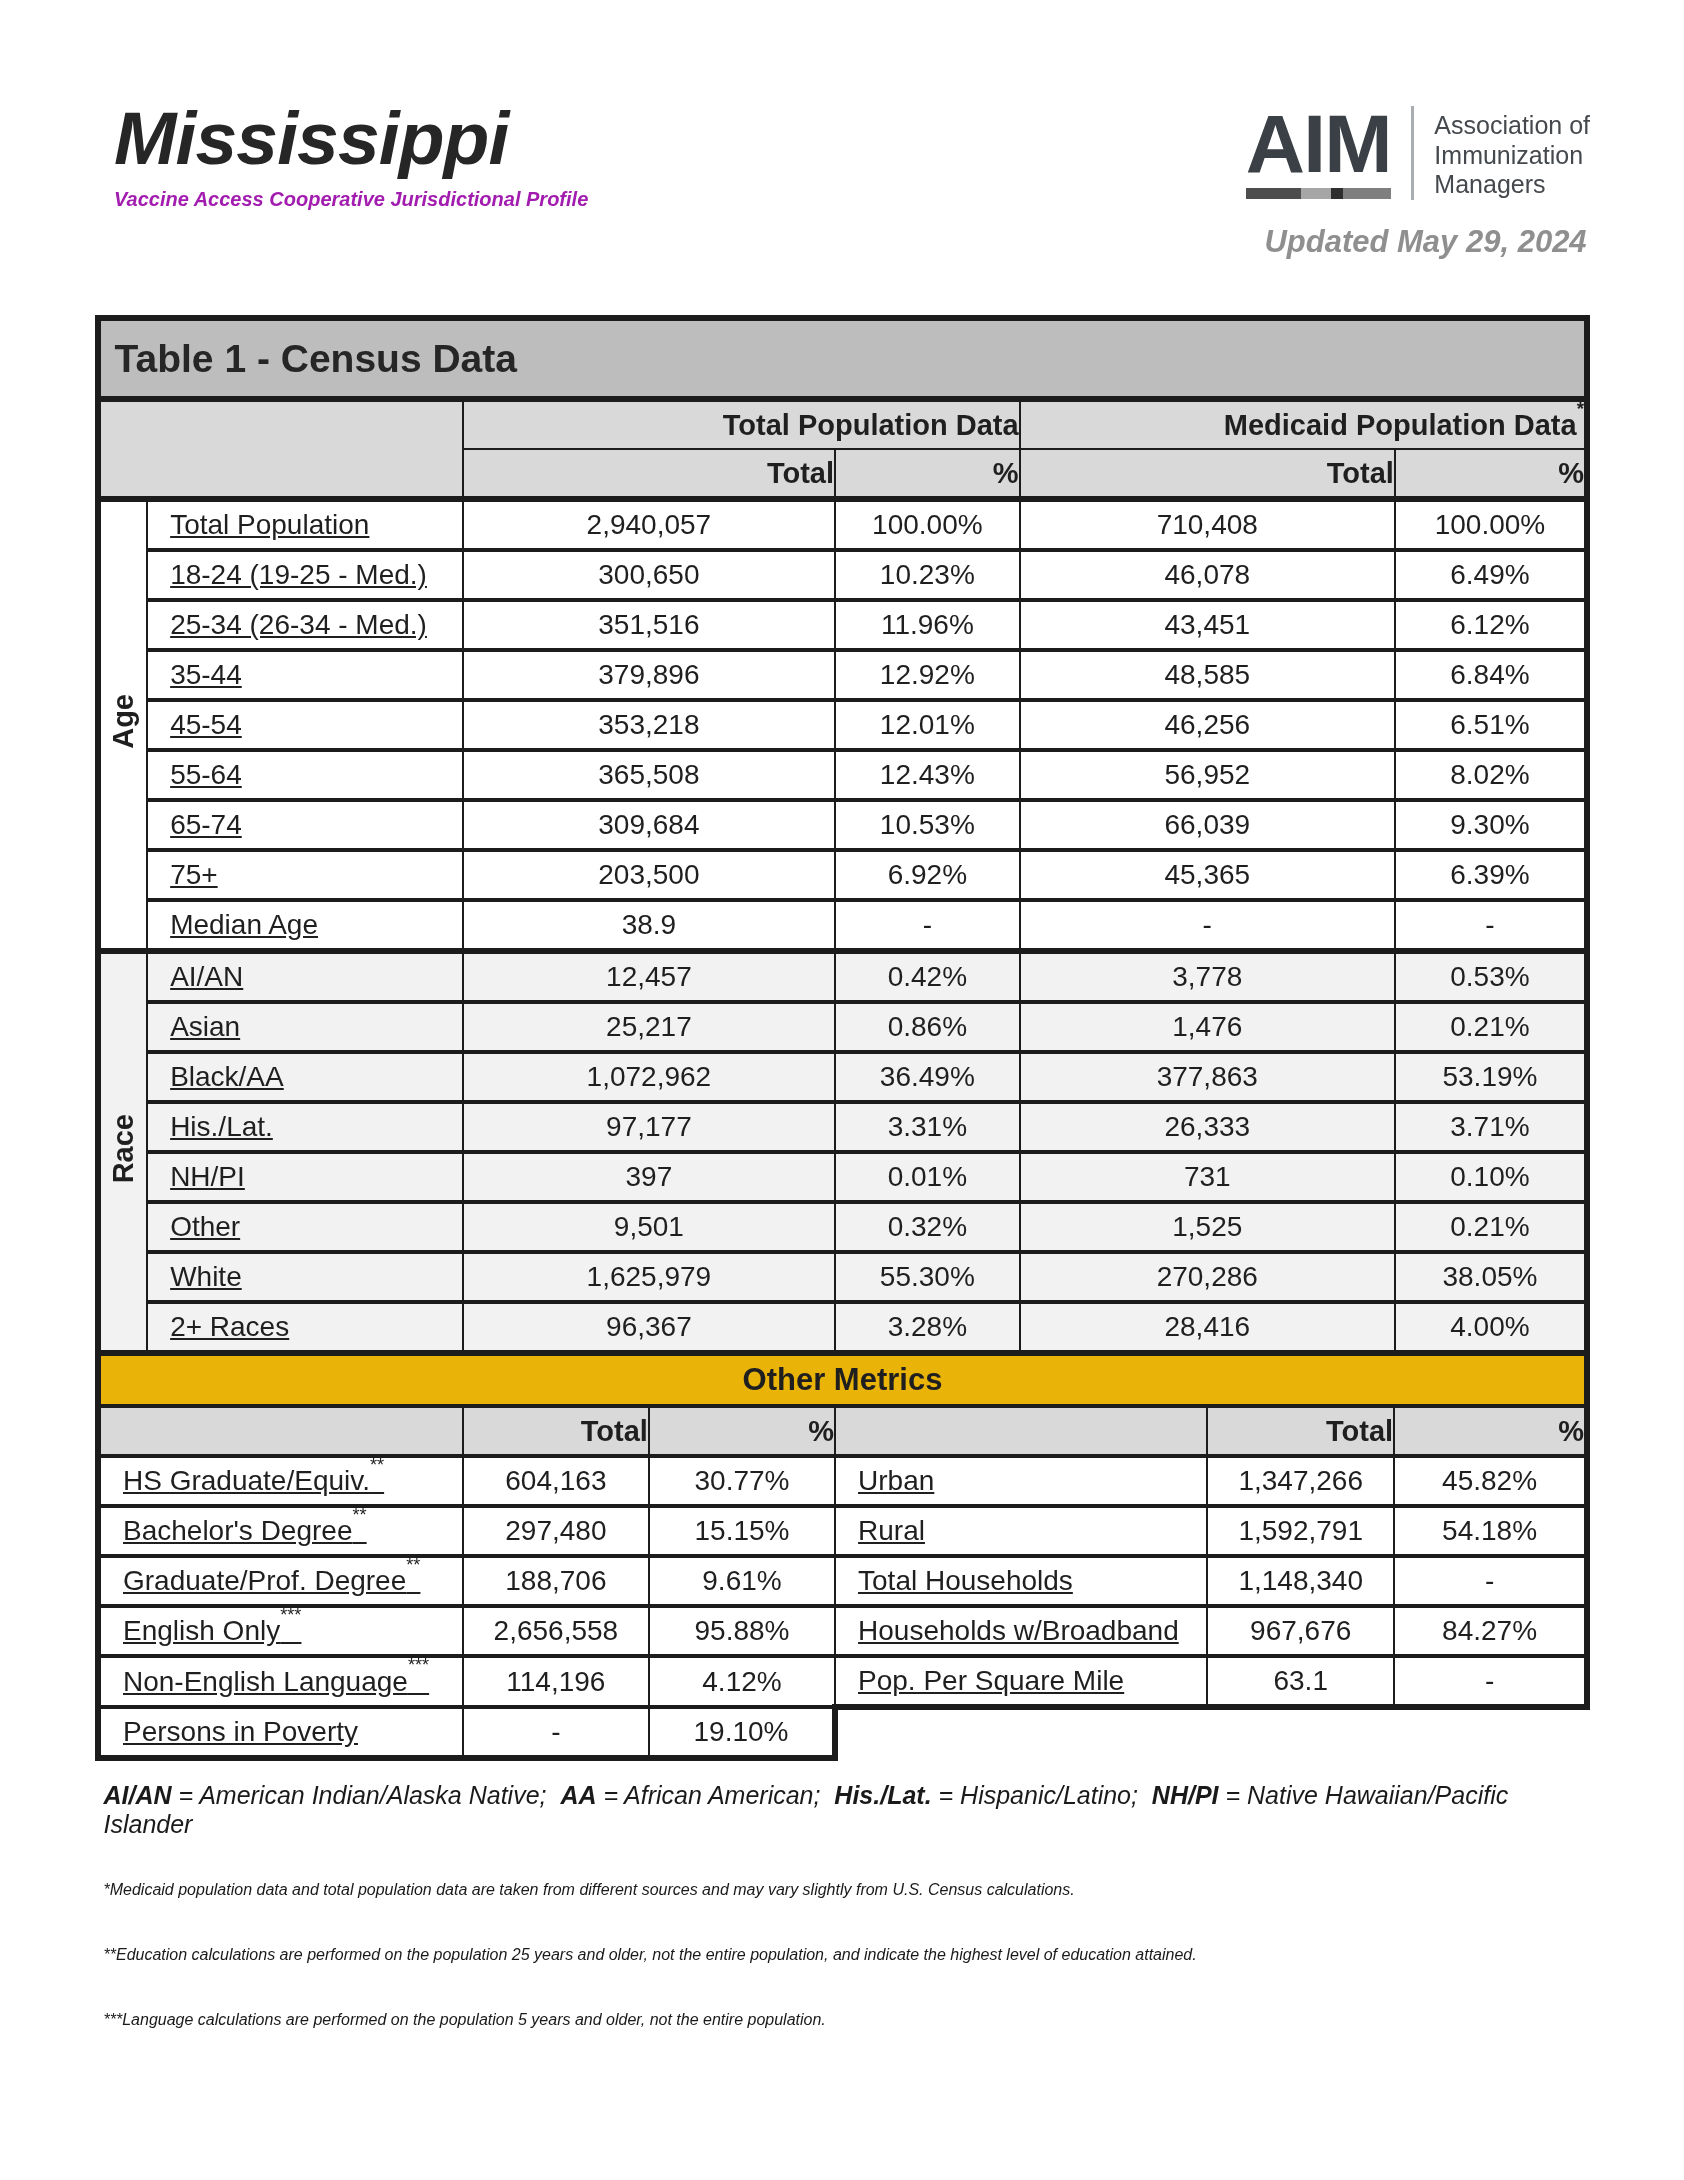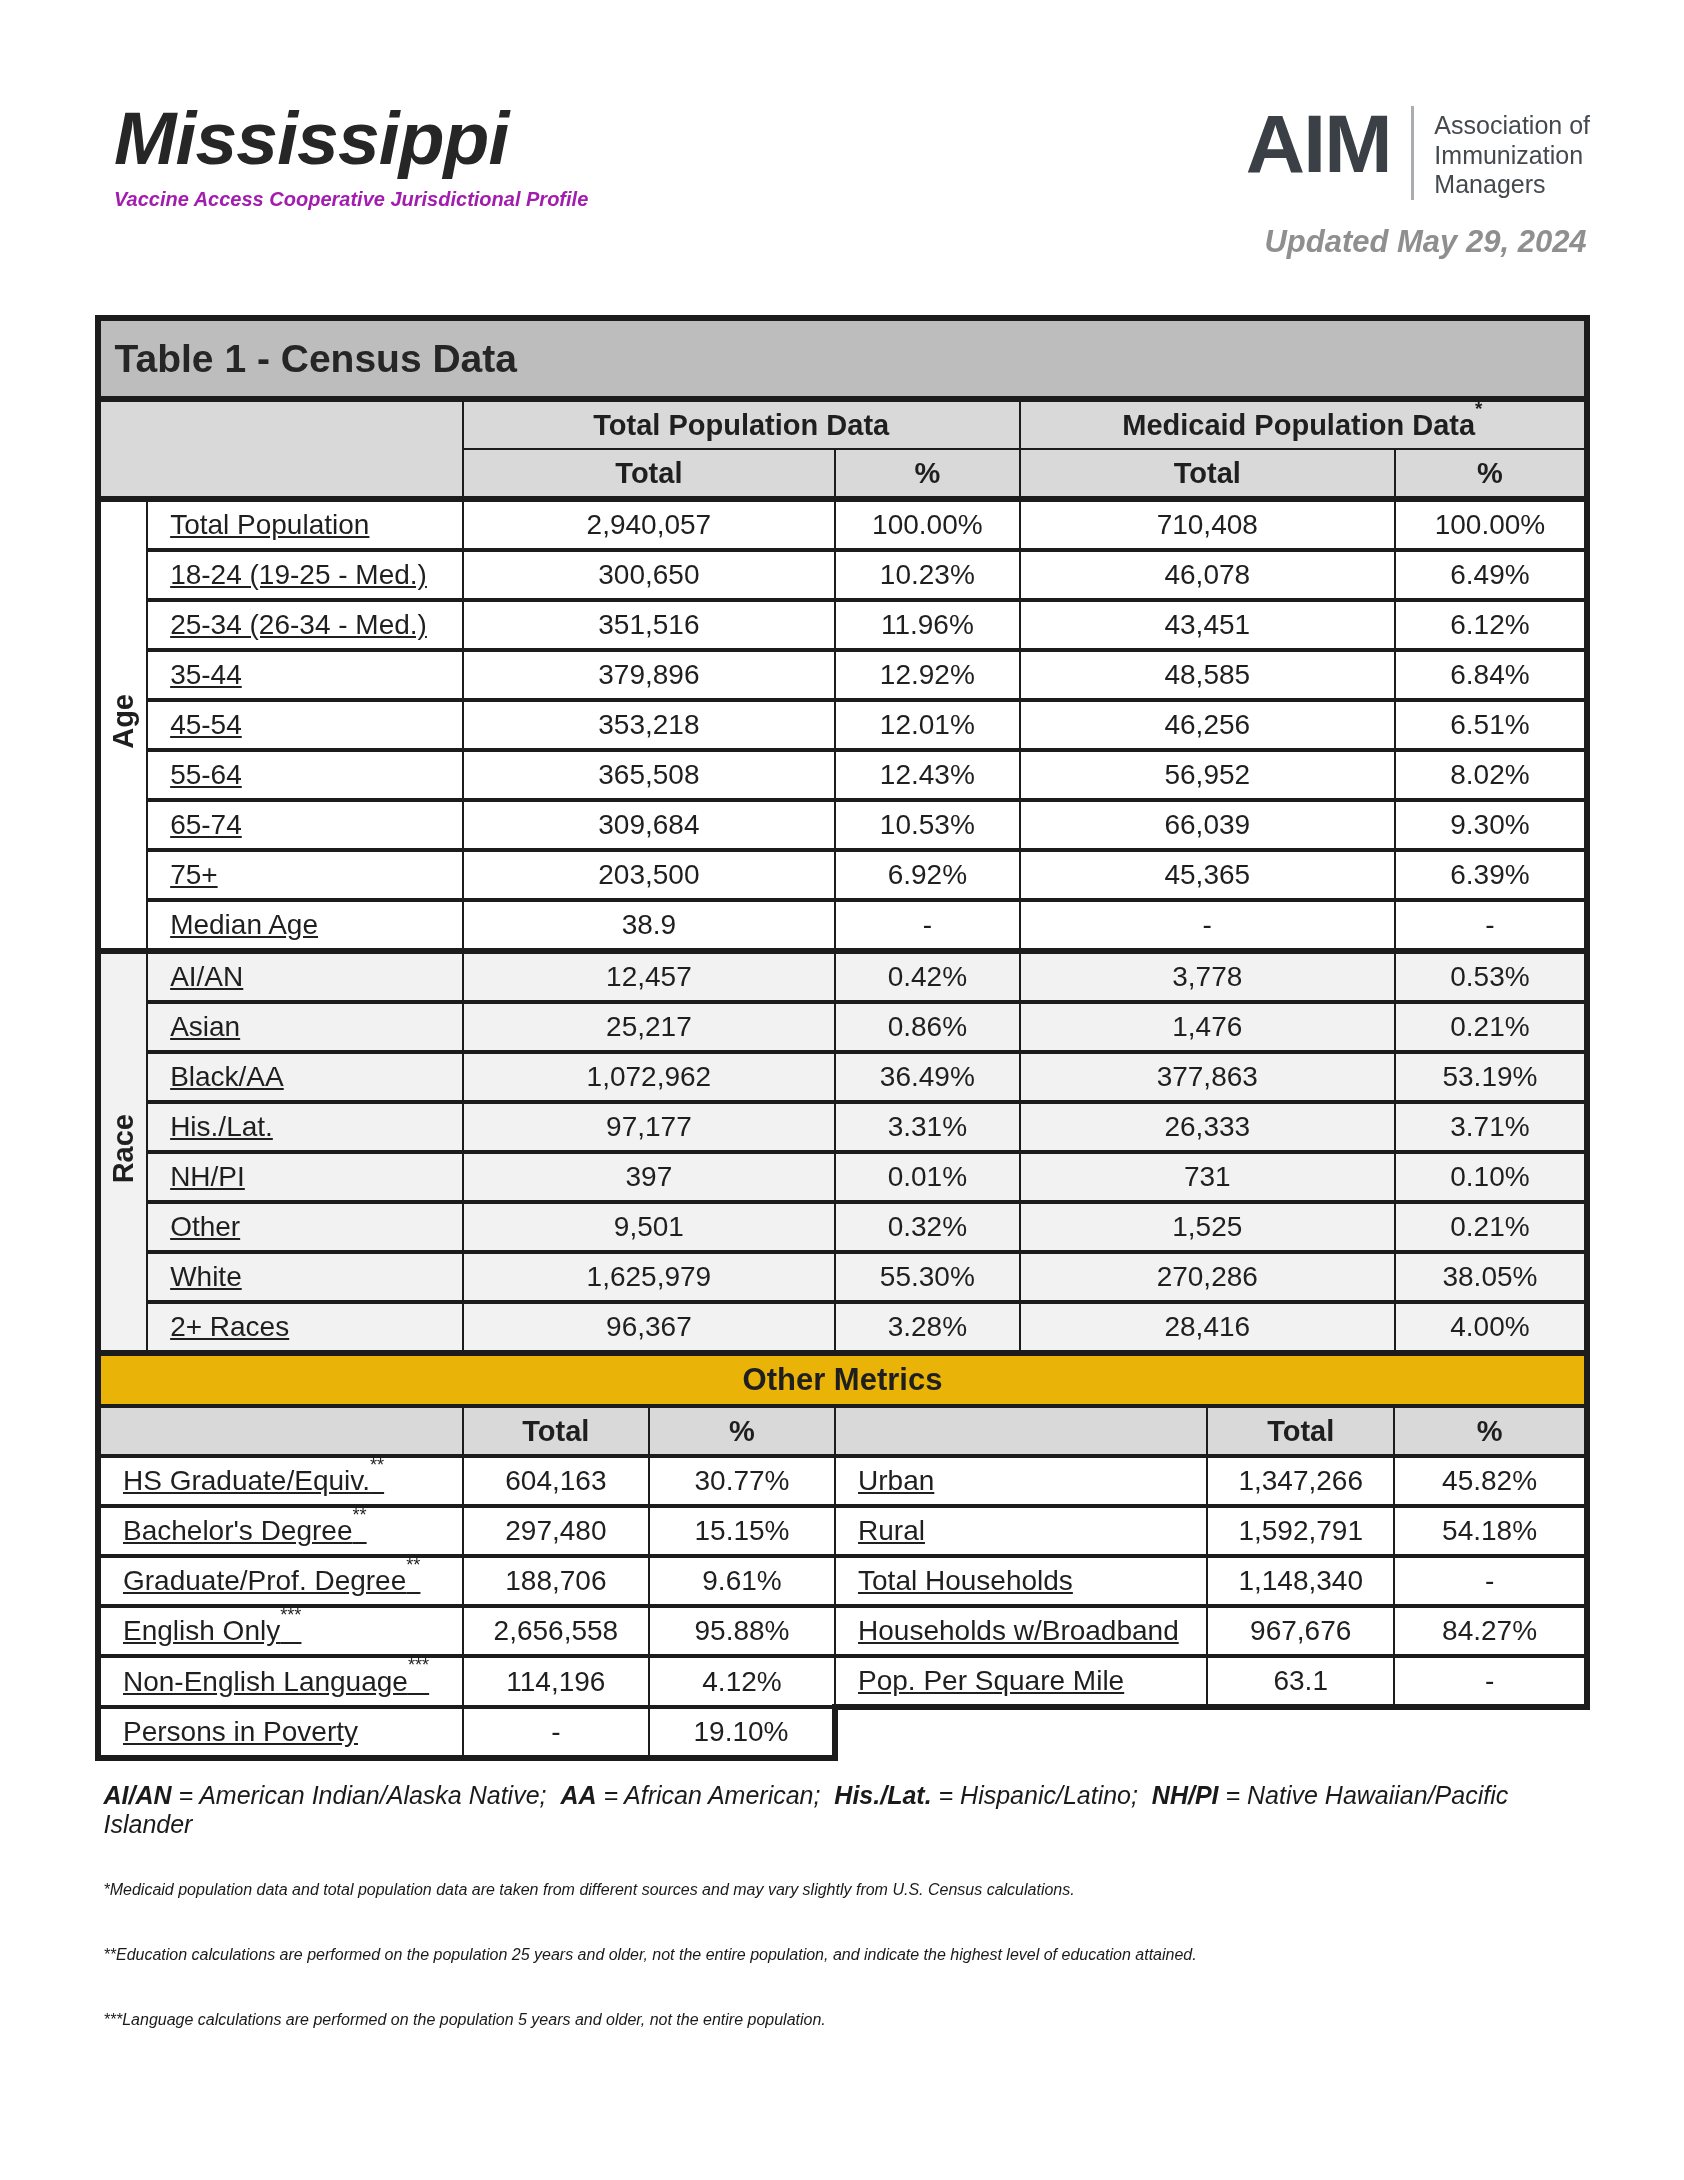--- a/index.html
+++ b/index.html
@@ -8,40 +8,40 @@
     font-family:"Liberation Sans","DejaVu Sans",sans-serif; color:#212121;
     box-sizing:border-box; padding:101px 95px 0 95px; overflow:hidden;
   }
   
   .doc-header { display:flex; justify-content:space-between; align-items:flex-start; }
   .head-left { padding-left:19px;font-style:italic; }
   h1.title { margin:0; font-size:75px; font-weight:700; color:#262626; letter-spacing:-0.9px; line-height:1.0; }
   .subtitle { margin:12px 0 0 0; font-size:20px; font-weight:700; color:#a21caf; }
   .head-right { display:flex; flex-direction:column; align-items:flex-end; padding-top:5.1px; }
   .aim-logo { display:flex; align-items:flex-start; }
-  .aim-mark { display:flex; }
+  .aim-mark { display:flex; flex-direction:column; }
   .aim-word { font-size:82px; font-weight:700; color:#3a4045; line-height:0.92; letter-spacing:-1.7px; }
   .aim-bar { display:flex; height:11px; margin-top:6px; width:100%; }
   .aim-bar .s1 { flex:0 0 38%; background:#4d4d4d; }
   .aim-bar .s2 { flex:0 0 21%; background:#a6a6a6; }
   .aim-bar .s3 { flex:0 0 8%;  background:#2e2e2e; }
   .aim-bar .s4 { flex:0 0 33%; background:#7f7f7f; }
   .aim-divider { width:2.6px; height:94px; background:#a9adb0; margin:0 20.4px; }
   .aim-org { font-size:25px; color:#45494d; line-height:1.18; padding-top:5.1px; }
   .aim-org span { display:block; }
   .updated { margin:24px 3.4px 0 0; font-size:31px; font-weight:700; font-style:italic; color:#8f8f8f; }
   
   .census { margin-top:55px; }
   table { width:100%; border-collapse:collapse; table-layout:fixed; }
   td {
     border:2.6px solid #1c1c1c; border-top-width:4.3px; border-bottom-width:4.3px;
     height:46px; text-align:center; vertical-align:middle; background:#ffffff;
     font-size:28px; color:#1f1f1f; padding:0; overflow:hidden;
   }
-  td.hdr { background:#d9d9d9; font-weight:700; border-top-width:2.6px; border-bottom-width:2.6px; font-size:29px; }
+  td.hdr { background:#d9d9d9; font-weight:700; border-top-width:2.6px; border-bottom-width:2.6px; font-size:29px;text-align:right; }
   td.title-cell {
     background:#bdbdbd; font-weight:700; font-size:39px; text-align:left;
     padding-left:13.6px; height:75px; border-bottom-width:6px; color:#262626;
   }
   td.om-band { background:#eab308; font-weight:700; font-size:31px; height:48px; }
   td.lbl { text-align:left; padding-left:22px;text-decoration:underline; }
   td.shade { background:#f2f2f2; }
   td.band { font-weight:700; font-size:29px; }
   td.band span { display:inline-block; writing-mode:vertical-rl; transform:rotate(180deg); line-height:1; }
   .bl { border-left-width:6.8px !important; }

